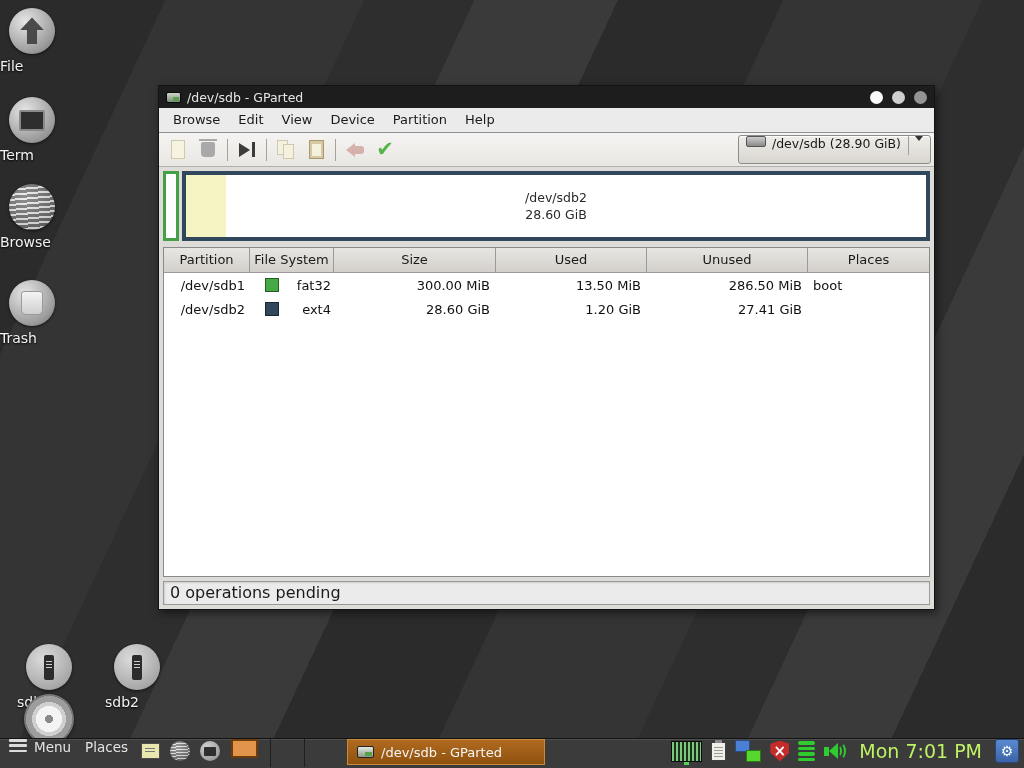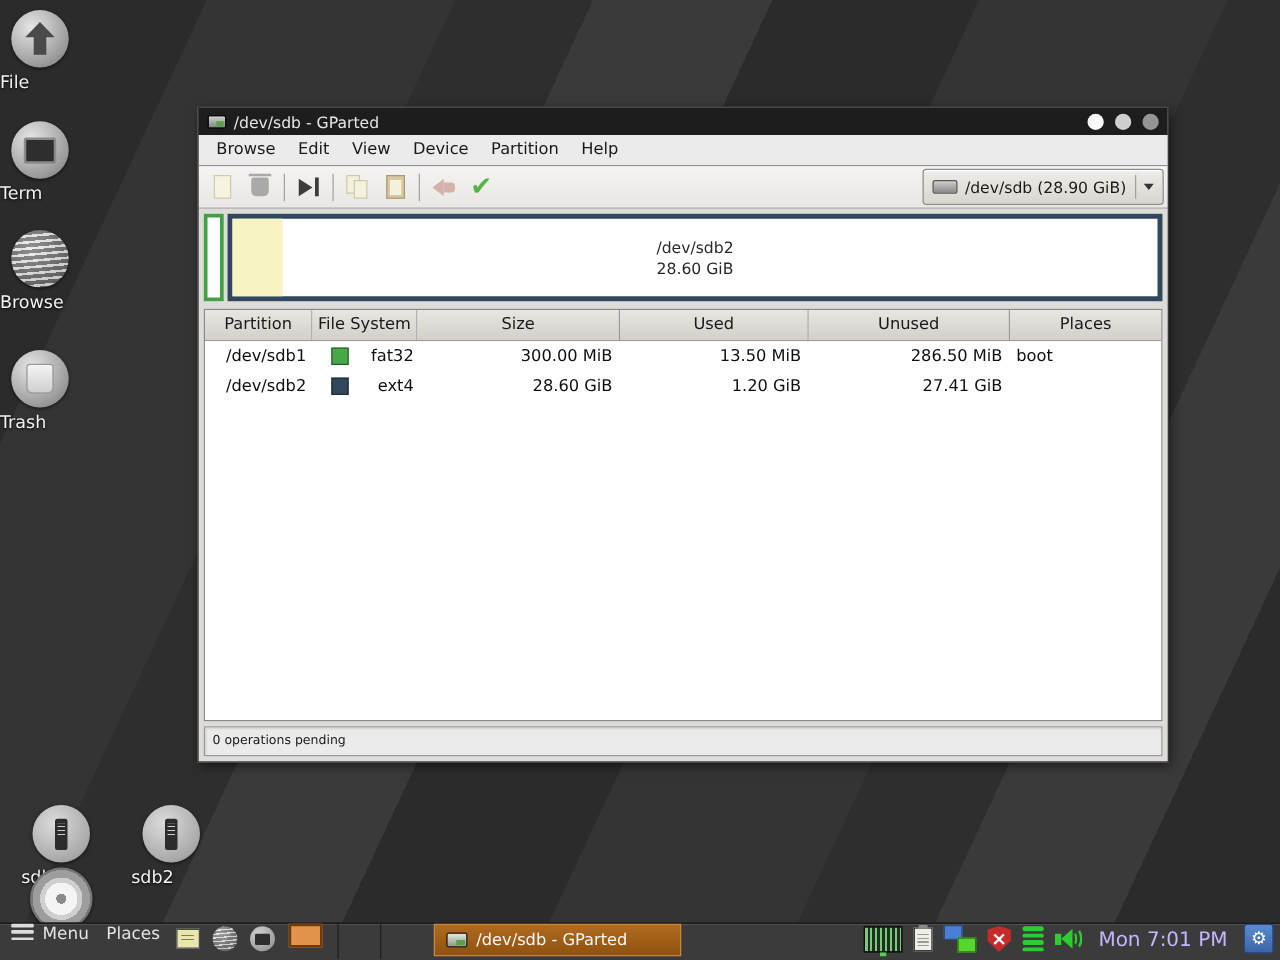--- a/index.html
+++ b/index.html
@@ -71,21 +71,21 @@
   .ico-copy { position:relative; width:19px; height:20px; }
   .ico-copy i { position:absolute; width:11px; height:15px; background:#f5f1df; border:1px solid #cfc9ad; }
   .ico-copy i:last-child { left:6px; top:4px; }
   .ico-paste { width:15px; height:19px; background:#d8c9a2; border:1px solid #a79a70; position:relative; }
   .ico-paste::after { content:""; position:absolute; left:2px; top:3px; width:9px; height:12px; background:#f5f1df; }
   .ico-undo { display:flex; align-items:center; opacity:.75; }
   .ico-undo .tri { width:0; height:0; border-right:9px solid #cf9d96; border-top:7px solid transparent; border-bottom:7px solid transparent; }
   .ico-undo .bar { width:9px; height:8px; background:#cf9d96; border-radius:0 3px 3px 0; }
   .ico-check { font-size:21px; font-weight:bold; line-height:1; }
 
-  .devcombo { position:absolute; right:3px; top:2px; height:29px; display:flex; align-items:center;
+  .devcombo { position:absolute; right:3px; top:2px; height:29px; display:flex; 
     padding:0 7px; background:linear-gradient(#efede9,#d9d6d0); border:1px solid #8c8c8c; border-radius:3px;
     box-shadow:inset 0 1px 0 #fff; cursor:default; }
   .devcombo .drive { width:20px; height:11px; background:linear-gradient(#cdcdcd,#8b8b8b); border:1px solid #555;
     border-radius:2px; margin-right:6px; }
   .devcombo .dlab { font-size:12.5px; color:#1a1a1a; white-space:nowrap; }
   .devcombo .vline { border-left:1px solid #a0a0a0; height:19px; margin:0 6px 0 7px; }
   .devcombo .arr { width:0; height:0; border-left:4px solid transparent; border-right:4px solid transparent; border-top:5px solid #333; }
 
   .content { flex:1; display:flex; flex-direction:column; background:#dedcd8; overflow:hidden; }
 
@@ -105,21 +105,21 @@
   .trow { display:flex; flex:0 0 24px; align-items:center; font-size:13px; color:#111; background:#fff; }
   .trow .c-part { text-align:right; padding-right:5px; }
   .fscell { display:flex; align-items:center; }
   .fscell .sq { width:14px; height:14px; border:1px solid rgba(0,0,0,.45); margin-left:15px; }
   .fscell .fsname { flex:1; text-align:right; padding-right:3px; }
   .num { text-align:right; padding-right:6px; }
   .c-flags.cell { text-align:left; padding-left:5px; }
   .filler { flex:1; background:#fff; }
 
   .statusbar { margin:4px; height:24px; flex:0 0 auto; border:1px solid #9a9a9a; background:#ebebeb;
-    box-shadow:inset 1px 1px 2px rgba(0,0,0,.12); font-size:10px; color:#1a1a1a; line-height:22px; padding-left:6px; }
+    box-shadow:inset 1px 1px 2px rgba(0,0,0,.12); font-size:16px; color:#1a1a1a; line-height:22px; padding-left:6px; }
 
   
   .taskbar { position:absolute; left:0; bottom:0; width:1024px; height:30px; background:#3b3b3b;
     border-top:1px solid #121212; box-shadow:inset 0 1px 0 #505050; display:flex; align-items:flex-start; padding:0 5px; z-index:50; }
   .tb-text { color:#e4e4e4; font-size:13.5px; padding:0 7px; cursor:default; }
   .hamb { width:18px; height:13px; display:flex; flex-direction:column; justify-content:space-between; margin-left:4px; }
   .hamb i { height:2.5px; background:#dcdcdc; border-radius:1px; }
   .launch { width:24px; height:24px; display:flex; align-items:center; justify-content:center; margin:0 3px; }
   .ico-files { width:19px; height:16px; background:#e9e6ae; border:1px solid #4c4c4c; position:relative; }
   .ico-files::after { content:""; position:absolute; left:3px; top:4px; width:10px; height:6px;
@@ -152,21 +152,21 @@
     clip-path:polygon(50% 0, 100% 16%, 100% 58%, 50% 100%, 0 58%, 0 16%);
     display:flex; align-items:center; justify-content:center; color:#fff; font-size:15px; font-weight:bold; line-height:1; }
   .bars { display:flex; flex-direction:column; gap:2px; }
   .bars i { width:17px; height:3.5px; background:#2ecc2e; border-radius:2px; }
   .vol-ico { display:flex; align-items:center; }
   .vol-ico .vb { width:5px; height:9px; background:#2ecc2e; }
   .vol-ico .vt { width:0; height:0; border-right:9px solid #2ecc2e; border-top:8px solid transparent; border-bottom:8px solid transparent; }
   .vol-ico .w { border:2px solid transparent; border-right-color:#2ecc2e; border-radius:50%; }
   .vol-ico .w1 { width:8px; height:12px; margin-left:-4px; }
   .vol-ico .w2 { width:12px; height:18px; margin-left:-8px; }
-  .clock { color:#c4b5fd; font-size:16px; margin:0 4px; white-space:nowrap; }
+  .clock { color:#bef264; font-size:19px; margin:0 4px; white-space:nowrap; }
   .gearbtn { width:24px; height:24px; border-radius:3px; background:linear-gradient(#5b8ad0,#3a64a8);
     border:1px solid #27477d; color:#fff; font-size:14px; display:flex; align-items:center; justify-content:center; }
 </style>
 </head>
 <body>
 
 <div class="dicon" style="left:0;top:8px">
   <div class="circ">
       <div class="glyph-file"></div>
     </div>

